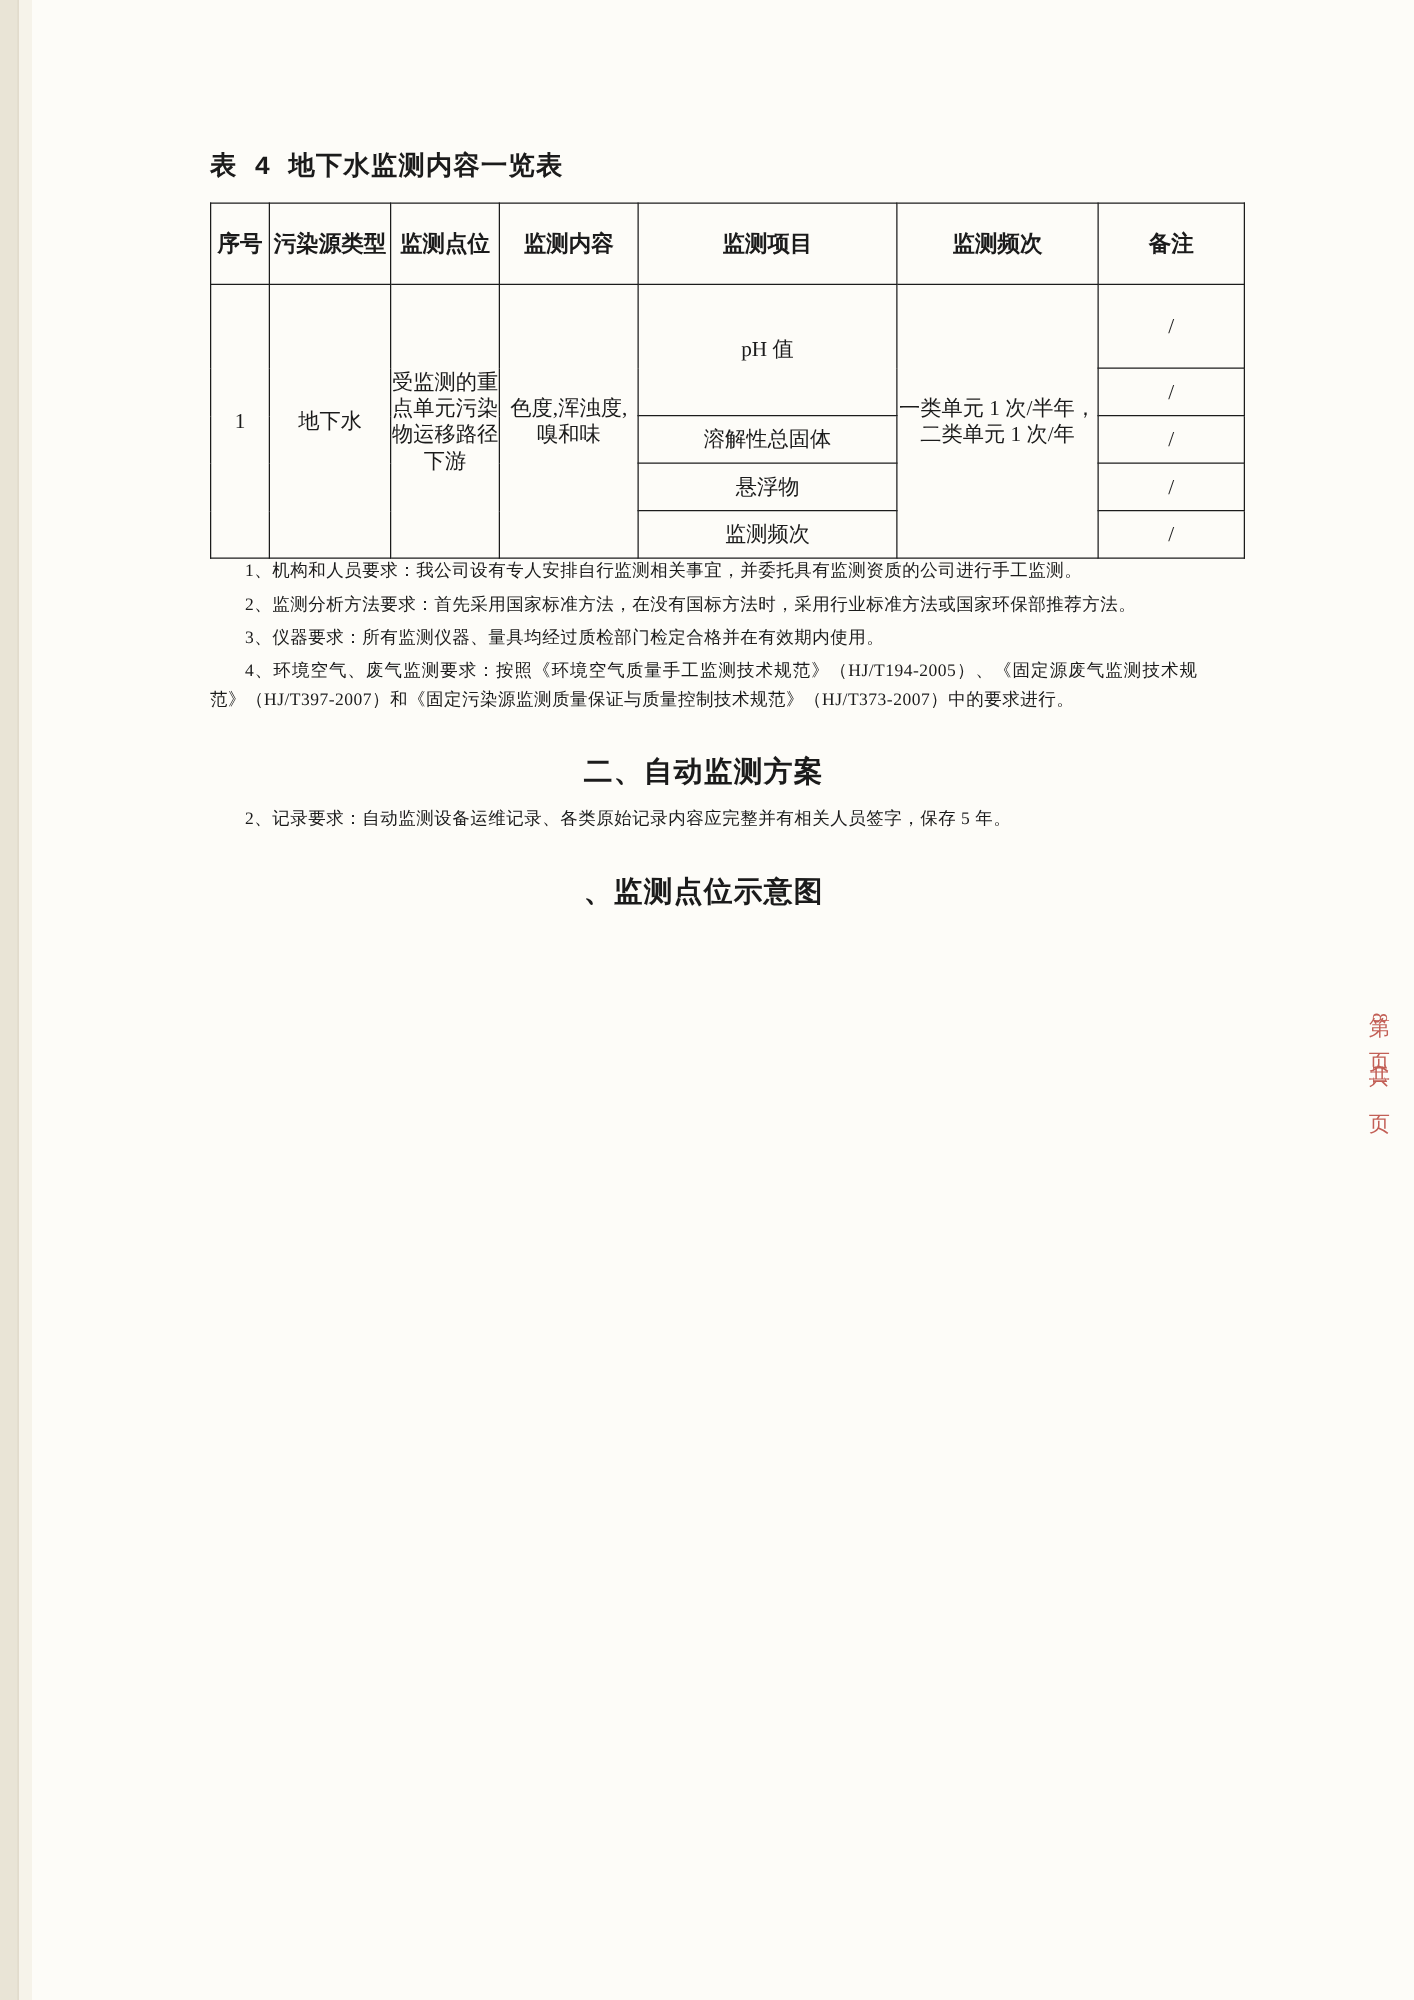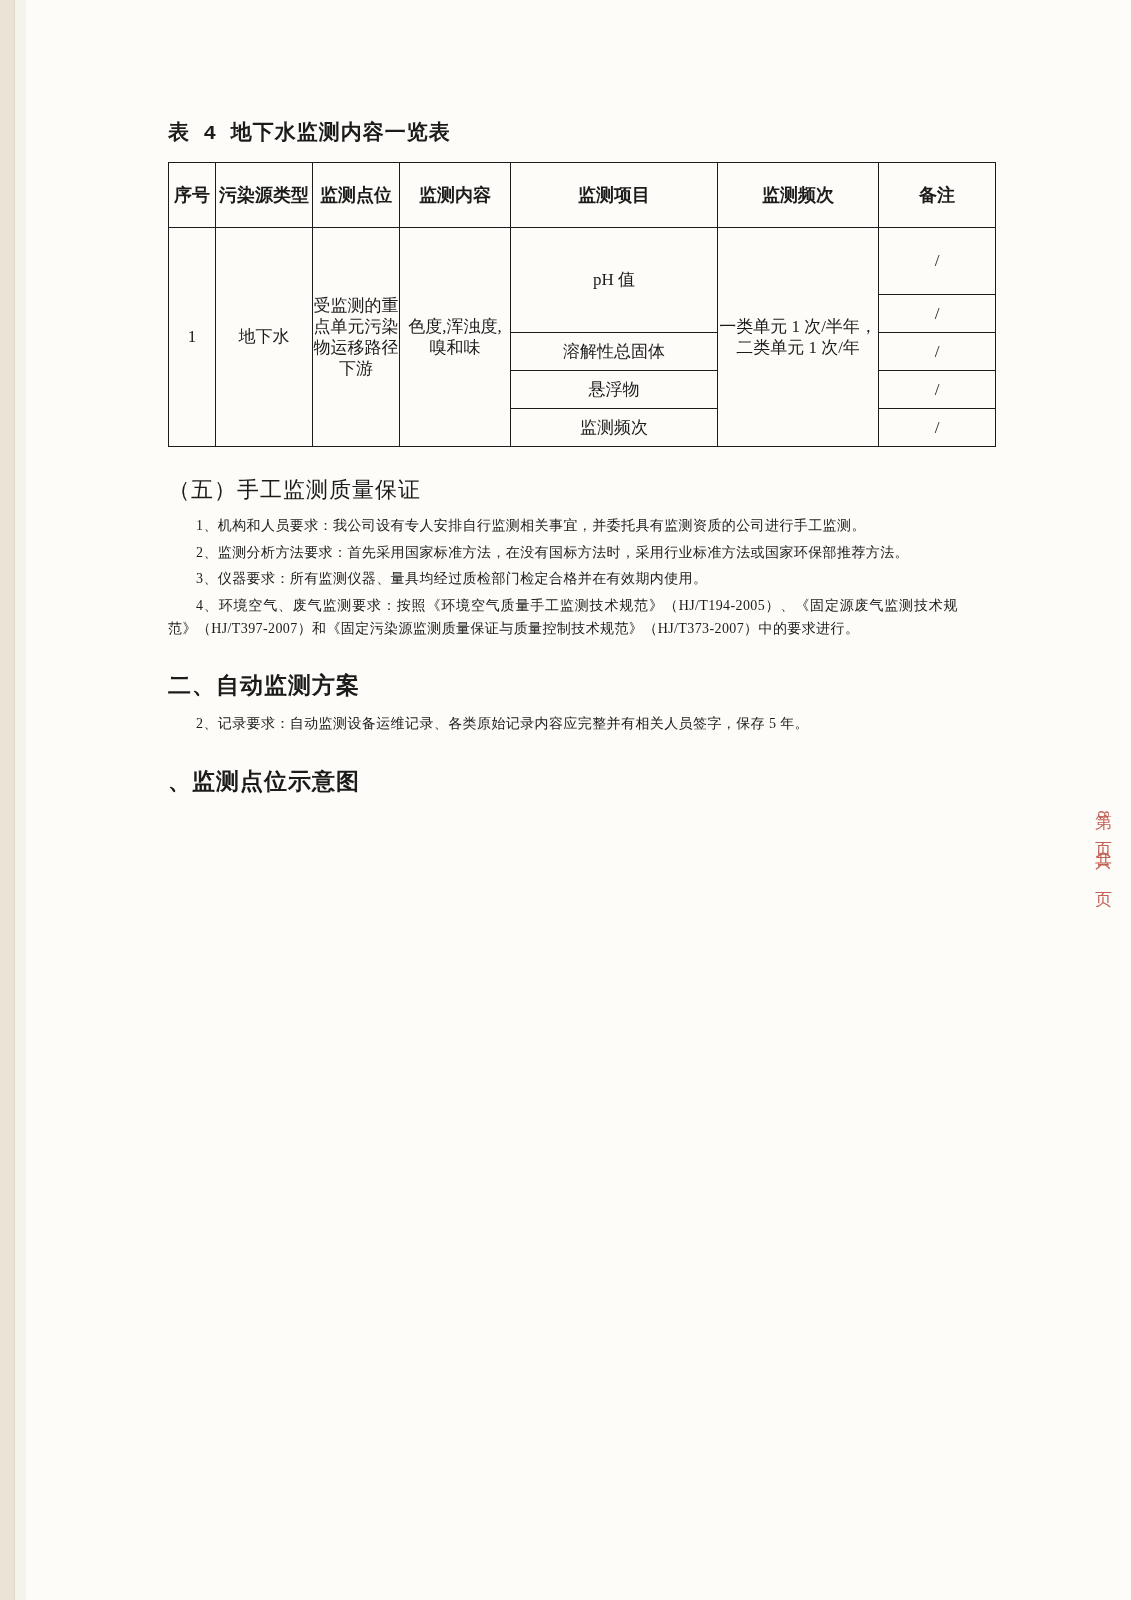--- a/index.html
+++ b/index.html
@@ -104,20 +104,21 @@
     margin: 28px 0 10px 0;
     letter-spacing: 1px;
     font-family: "Liberation Serif", serif;
   }
   .section-head-bold {
     font-size: 23px;
     font-weight: bold;
     margin: 30px 0 12px 0;
     letter-spacing: 1px;
     font-family: "Liberation Sans", sans-serif;
+    text-align: center;
   }
   p.para {
     font-size: 14px;
     line-height: 1.62;
     margin: 0 0 4px 0;
     text-indent: 2em;
     text-align: justify;
     letter-spacing: 0.4px;
     font-family: "Liberation Serif", serif;
   }
@@ -180,21 +181,20 @@
           <td class="col-item">悬浮物</td>
           <td class="col-remark slash">/</td>
         </tr>
         <tr class="sub-row">
           <td class="col-item">监测频次</td>
           <td class="col-remark slash">/</td>
         </tr>
       </tbody>
     </table>
 
-    <div class="section-head">（五）手工监测质量保证</div>
     <p class="para">1、机构和人员要求：我公司设有专人安排自行监测相关事宜，并委托具有监测资质的公司进行手工监测。</p>
     <p class="para">2、监测分析方法要求：首先采用国家标准方法，在没有国标方法时，采用行业标准方法或国家环保部推荐方法。</p>
     <p class="para">3、仪器要求：所有监测仪器、量具均经过质检部门检定合格并在有效期内使用。</p>
     <p class="para">4、环境空气、废气监测要求：按照《环境空气质量手工监测技术规范》（HJ/T194-2005）、《固定源废气监测技术规范》（HJ/T397-2007）和《固定污染源监测质量保证与质量控制技术规范》（HJ/T373-2007）中的要求进行。</p>
 
     <div class="section-head-bold">二、自动监测方案</div>
     <p class="para">2、记录要求：自动监测设备运维记录、各类原始记录内容应完整并有相关人员签字，保存 5 年。</p>
 
     <div class="section-head-bold">、监测点位示意图</div>
 

